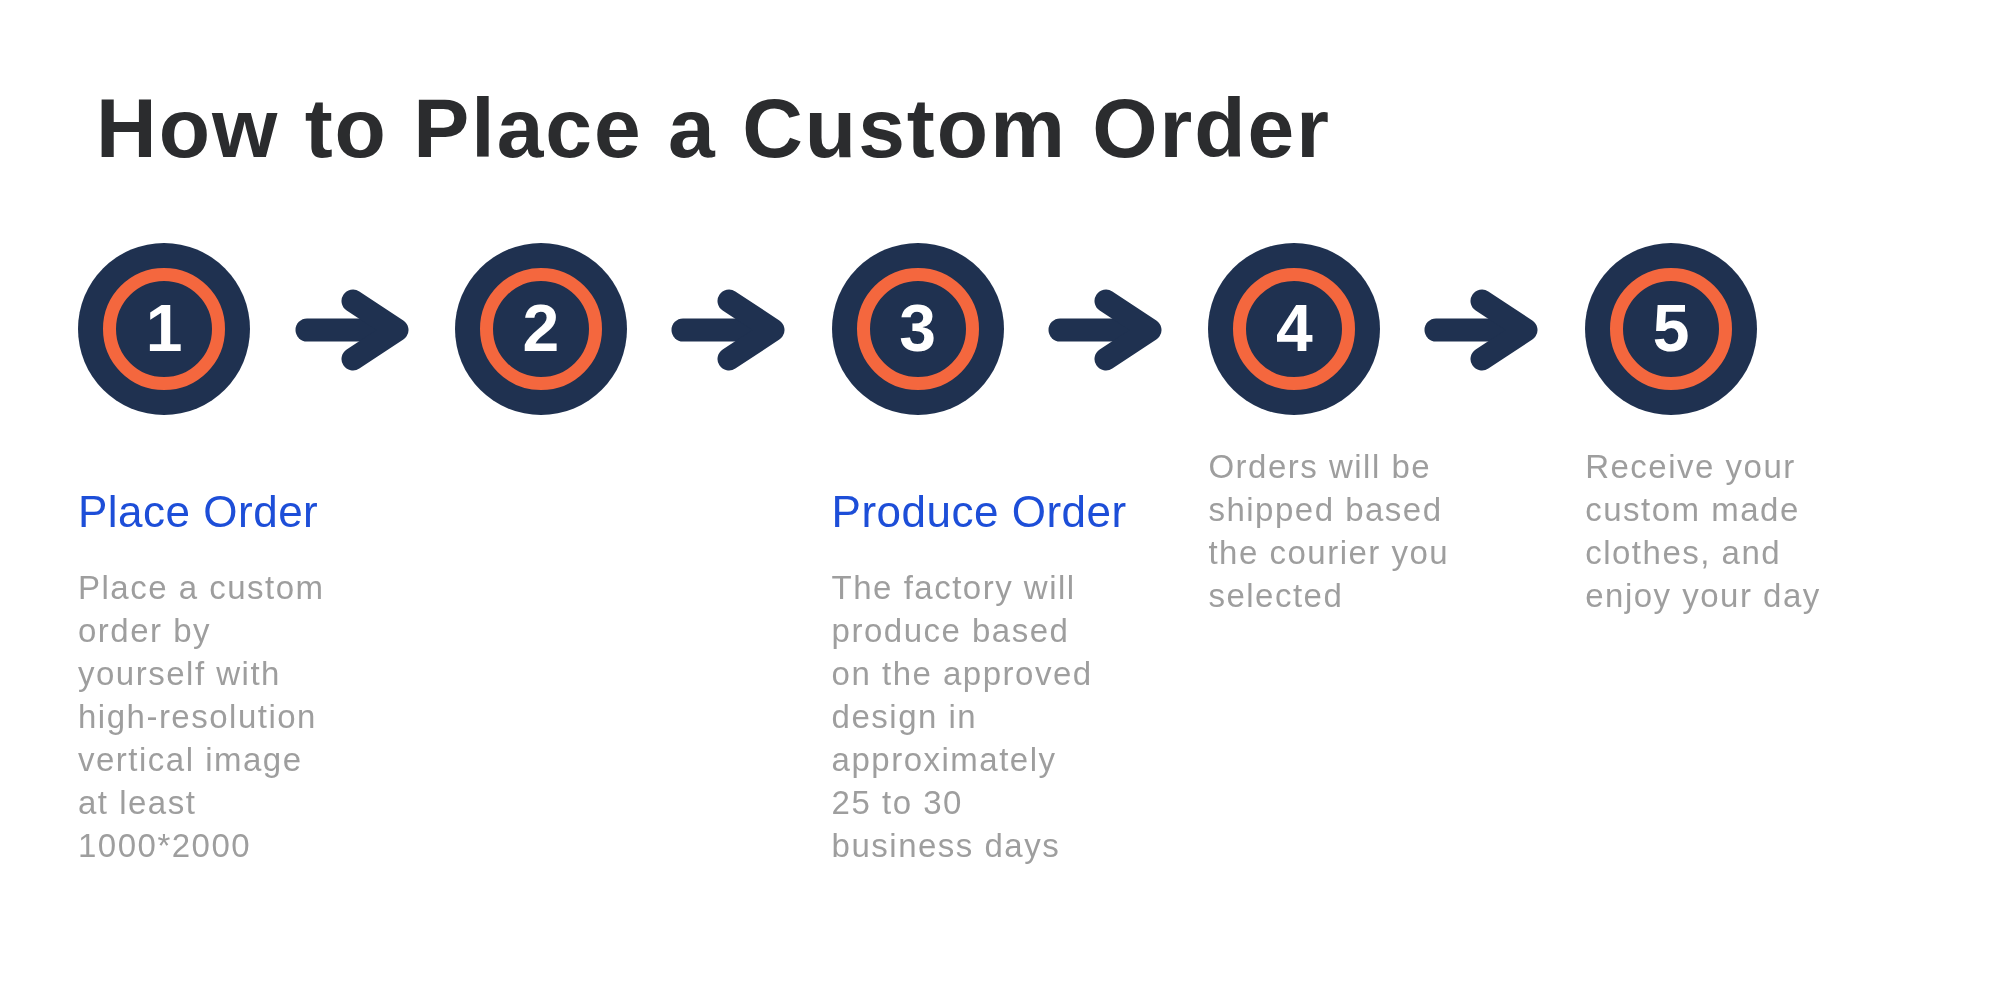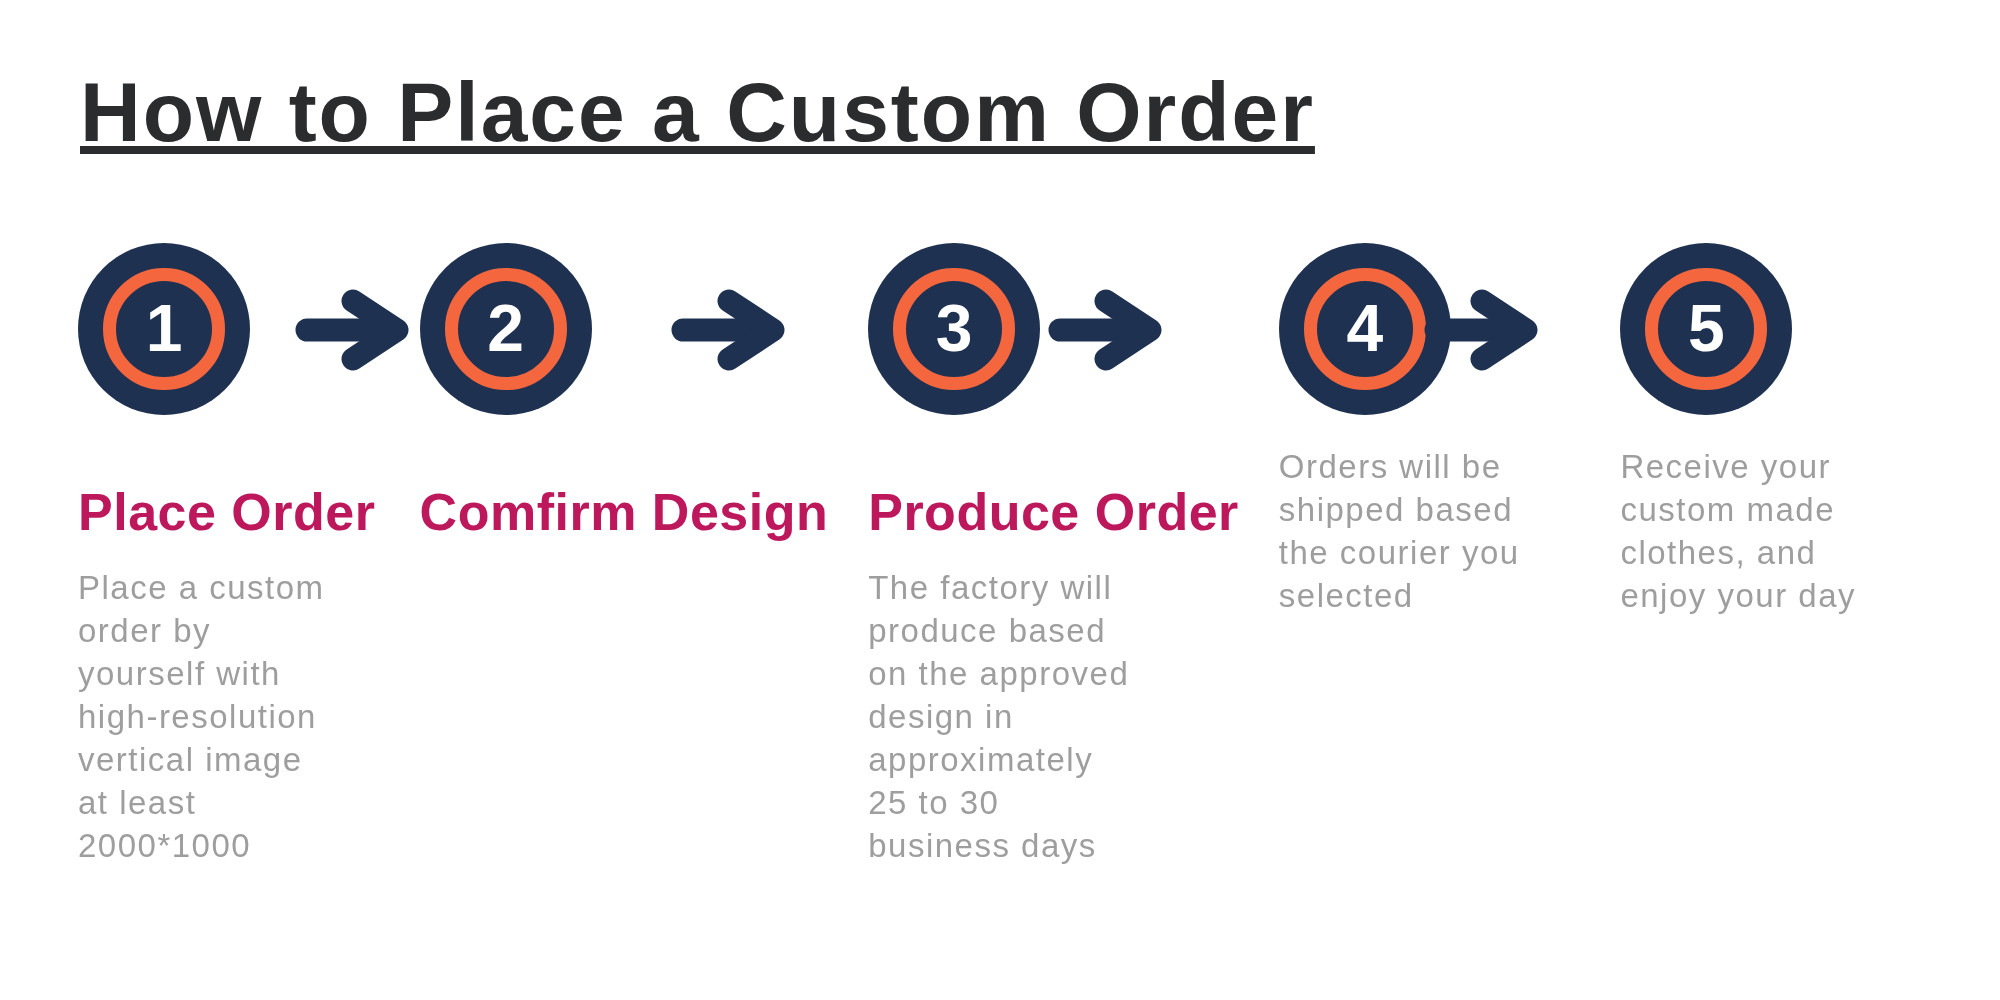--- a/index.html
+++ b/index.html
@@ -12,28 +12,27 @@
     width: 2000px;
     height: 1000px;
     background: #ffffff;
     overflow: hidden;
     font-family: "Liberation Sans", "DejaVu Sans", sans-serif;
   }
   .page-title {
     position: absolute;
     left: 80px;
     top: 70px;
-    margin: 0;
+    margin: 16px;
     font-size: 84px;
     line-height: 84px;
     font-weight: 700;
     letter-spacing: 2px;
     color: #2b2c2e;
     white-space: nowrap;
-    text-decoration: underline;
   }
   .steps-row {
     position: absolute;
     left: 78px;
     top: 243px;
     width: 1844px;
     display: grid;
     grid-template-columns: repeat(5, 1fr);
     column-gap: 40px;
   }
@@ -59,25 +58,25 @@
   }
   .step-number {
     color: #ffffff;
     font-size: 66px;
     font-weight: 700;
     line-height: 1;
     transform: translateY(-1px);
   }
   .step-title {
     margin: 73px 0 0 0;
-    font-size: 52px;
+    font-size: 44px;
     line-height: 48px;
-    font-weight: 700;
+    font-weight: 400;
     letter-spacing: 0.5px;
-    color: #be185d;
+    color: #1d4ed8;
     white-space: nowrap;
   }
   .step-desc {
     margin: 30px 0 0 0;
     max-width: 320px;
     font-size: 33px;
     line-height: 43px;
     font-weight: 300;
     letter-spacing: 1.5px;
     color: #9e9e9e;
@@ -117,30 +116,29 @@
           <span class="step-number">1</span>
         </div>
       </div>
       <h2 class="step-title">Place Order</h2>
       <p class="step-desc">Place a custom
 order by
 yourself with
 high-resolution
 vertical image
 at least
-2000*1000</p>
+1000*2000</p>
     </article>
 
     <article class="step">
       <div class="badge">
         <div class="badge-ring">
           <span class="step-number">2</span>
         </div>
       </div>
-      <h2 class="step-title">Comfirm Design</h2>
     </article>
 
     <article class="step">
       <div class="badge">
         <div class="badge-ring">
           <span class="step-number">3</span>
         </div>
       </div>
       <h2 class="step-title">Produce Order</h2>
       <p class="step-desc">The factory will

